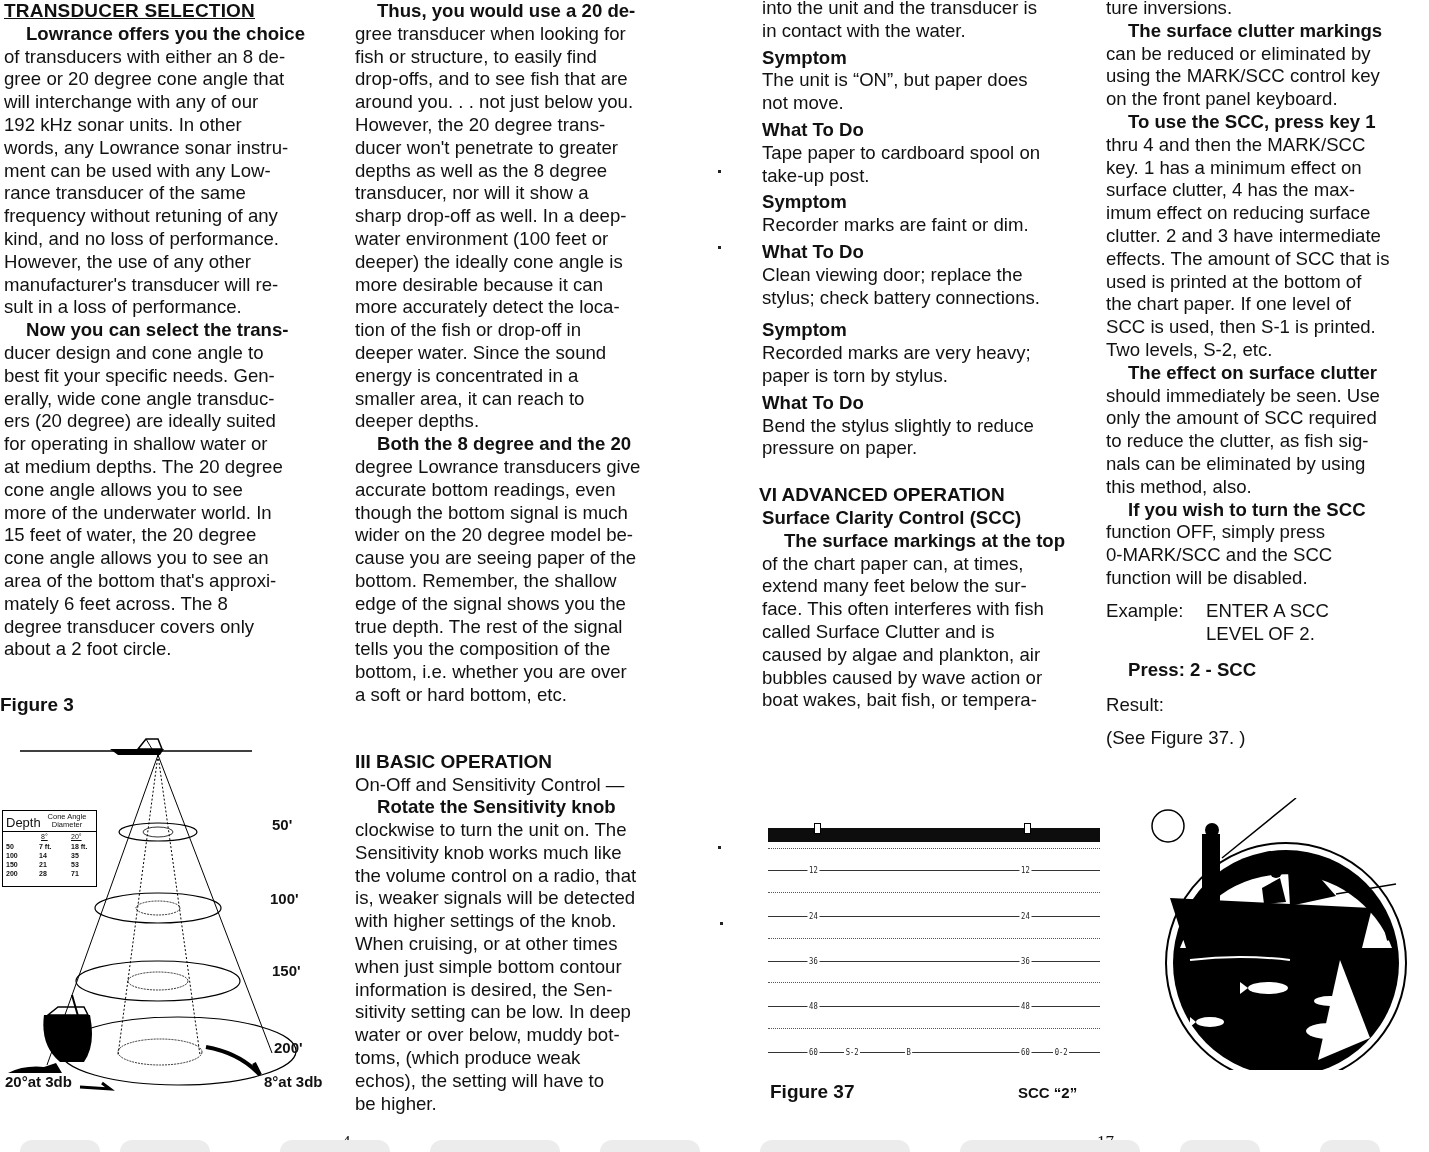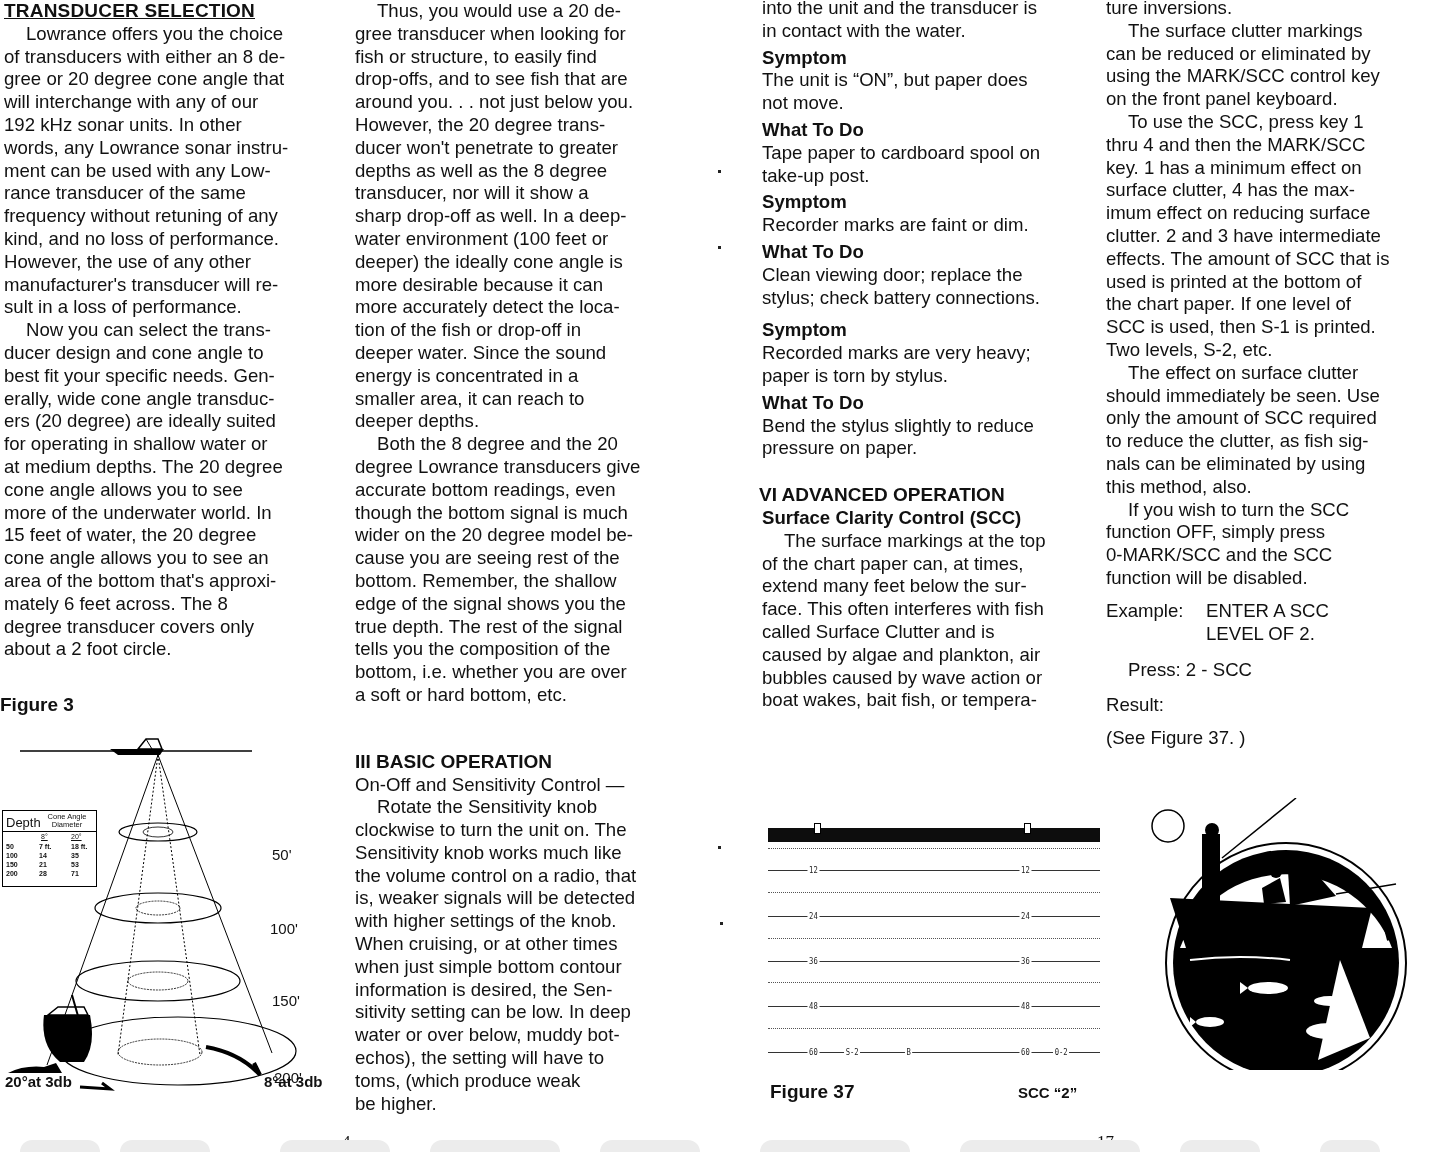--- a/index.html
+++ b/index.html
@@ -3,37 +3,37 @@
 <meta charset="utf-8">
 <style>
   html, body { margin: 0; padding: 0; background: #ffffff; }
   body {
     width: 1429px; height: 1152px; position: relative; overflow: hidden;
     font-family: "Liberation Sans", "DejaVu Sans", sans-serif;
     color: #111111;
   }
   .col { position: absolute; top: 0; font-size: 18.6px; line-height: 22.8px; }
   .col p { margin: 0; }
-  .indent { text-indent: 22px; }
+  .indent { text-indent: 22px; font-weight: bold; }
   .h-main { font-weight: bold; font-size: 19px; letter-spacing: 0.2px; text-decoration: underline; }
   .h-sub { font-weight: bold; font-size: 18.6px; }
   .gap-s { height: 4px; }
   .gap-m { height: 10px; }
   .gap-l { height: 24px; }
   .line { white-space: nowrap; }
 
   #col1 { left: 4px; width: 330px; }
   #col2 { left: 355px; width: 330px; }
   #col3 { left: 762px; width: 330px; top: -3px; }
   #col4 { left: 1106px; width: 325px; top: -3px; }
 
   .fig3-label { position: absolute; left: 0; top: 694px; font-weight: bold; font-size: 19px; }
   .fig3 { position: absolute; left: 0; top: 735px; width: 340px; height: 360px; }
   .fig3 svg { position: absolute; left: 0; top: 0; }
-  .depth-label { position: absolute; font-size: 15px; font-weight: normal; margin-top: 30px; }
+  .depth-label { position: absolute; font-size: 15px; font-weight: bold; }
   .db-label { position: absolute; font-size: 15px; font-weight: bold; white-space: nowrap; }
 
   .cone-table {
     position: absolute; left: 2px; top: 75px; width: 93px; height: 76px;
     border-left: 1px solid #000; border-top: 1px solid #000; border-right: 1px solid #000;
     font-size: 7px; line-height: 8px; background: #fff;
   }
   .cone-table .th-depth { position: absolute; left: 3px; top: 8px; font-size: 13px; }
   .cone-table .th-angle { position: absolute; left: 37px; top: 2px; font-size: 7.5px; text-align: center; width: 54px; line-height: 7.5px; }
   .cone-table .hr { position: absolute; left: 0; right: 0; top: 20px; border-top: 1px solid #000; }
@@ -202,21 +202,21 @@
     <p class="line">energy is concentrated in a</p>
     <p class="line">smaller area, it can reach to</p>
     <p class="line">deeper depths.</p>
   </div>
   <div>
     <p class="line indent">Both the 8 degree and the 20</p>
     <p class="line">degree Lowrance transducers give</p>
     <p class="line">accurate bottom readings, even</p>
     <p class="line">though the bottom signal is much</p>
     <p class="line">wider on the 20 degree model be-</p>
-    <p class="line">cause you are seeing rest of the</p>
+    <p class="line">cause you are seeing paper of the</p>
     <p class="line">bottom. Remember, the shallow</p>
     <p class="line">edge of the signal shows you the</p>
     <p class="line">true depth. The rest of the signal</p>
     <p class="line">tells you the composition of the</p>
     <p class="line">bottom, i.e. whether you are over</p>
     <p class="line">a soft or hard bottom, etc.</p>
   </div>
   <div style="height:44px"></div>
   <div class="section-head">III BASIC OPERATION</div>
   <div>On-Off and Sensitivity Control —</div>
@@ -225,22 +225,22 @@
     <p class="line">clockwise to turn the unit on. The</p>
     <p class="line">Sensitivity knob works much like</p>
     <p class="line">the volume control on a radio, that</p>
     <p class="line">is, weaker signals will be detected</p>
     <p class="line">with higher settings of the knob.</p>
     <p class="line">When cruising, or at other times</p>
     <p class="line">when just simple bottom contour</p>
     <p class="line">information is desired, the Sen-</p>
     <p class="line">sitivity setting can be low. In deep</p>
     <p class="line">water or over below, muddy bot-</p>
+    <p class="line">toms, (which produce weak</p>
     <p class="line">echos), the setting will have to</p>
-    <p class="line">toms, (which produce weak</p>
     <p class="line">be higher.</p>
   </div>
 </div>
 
 <div id="col3" class="col">
   <p class="line">into the unit and the transducer is</p>
   <p class="line">in contact with the water.</p>
 
   <div class="gap-s"></div>
   <div>

